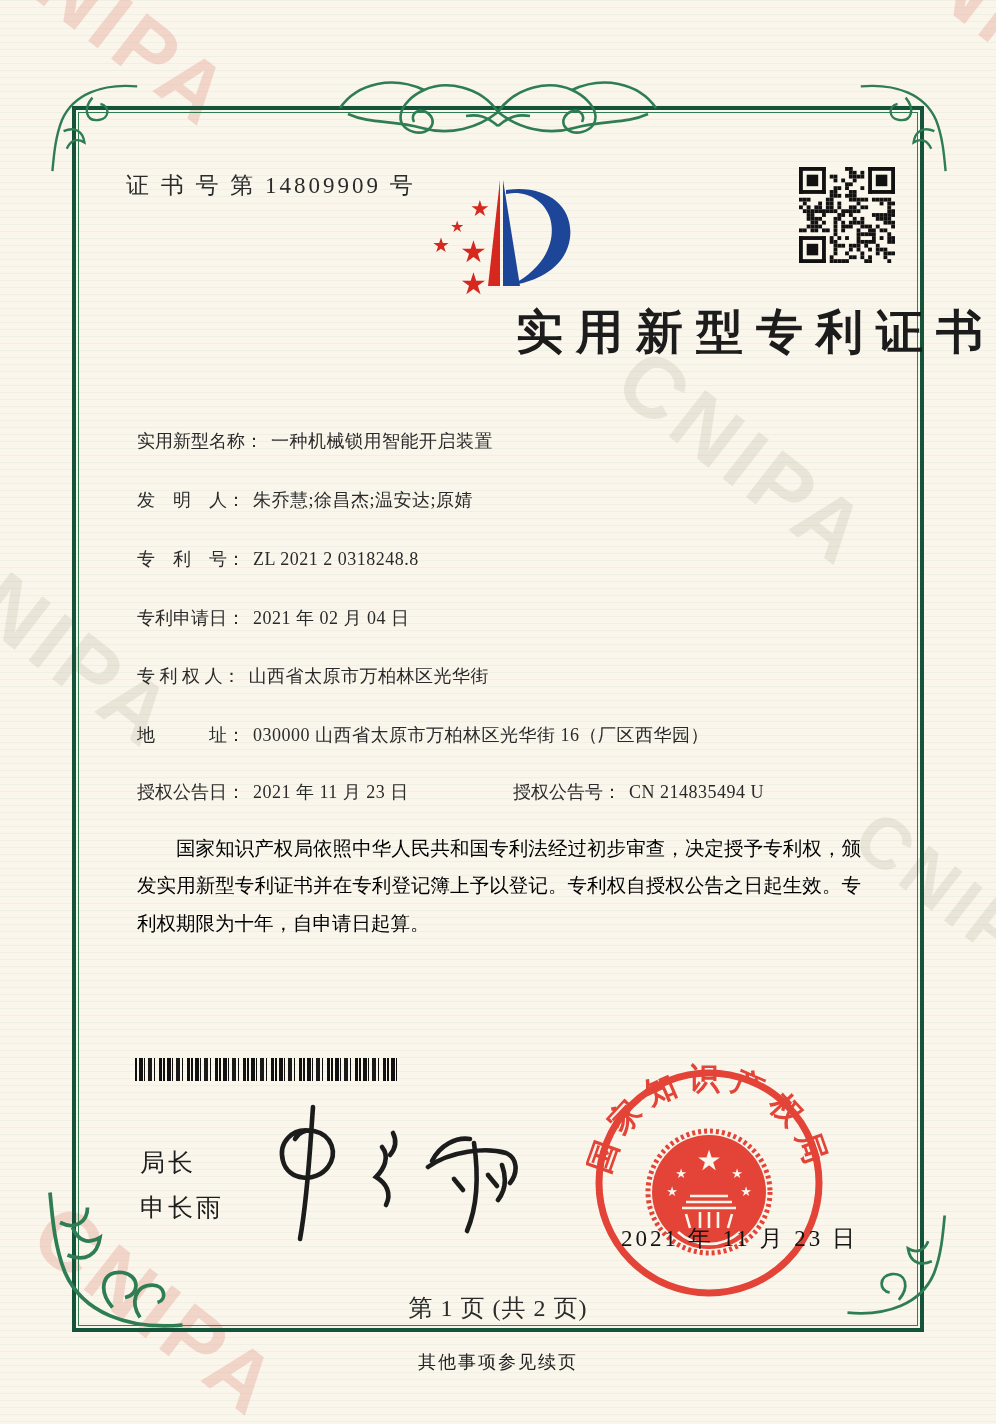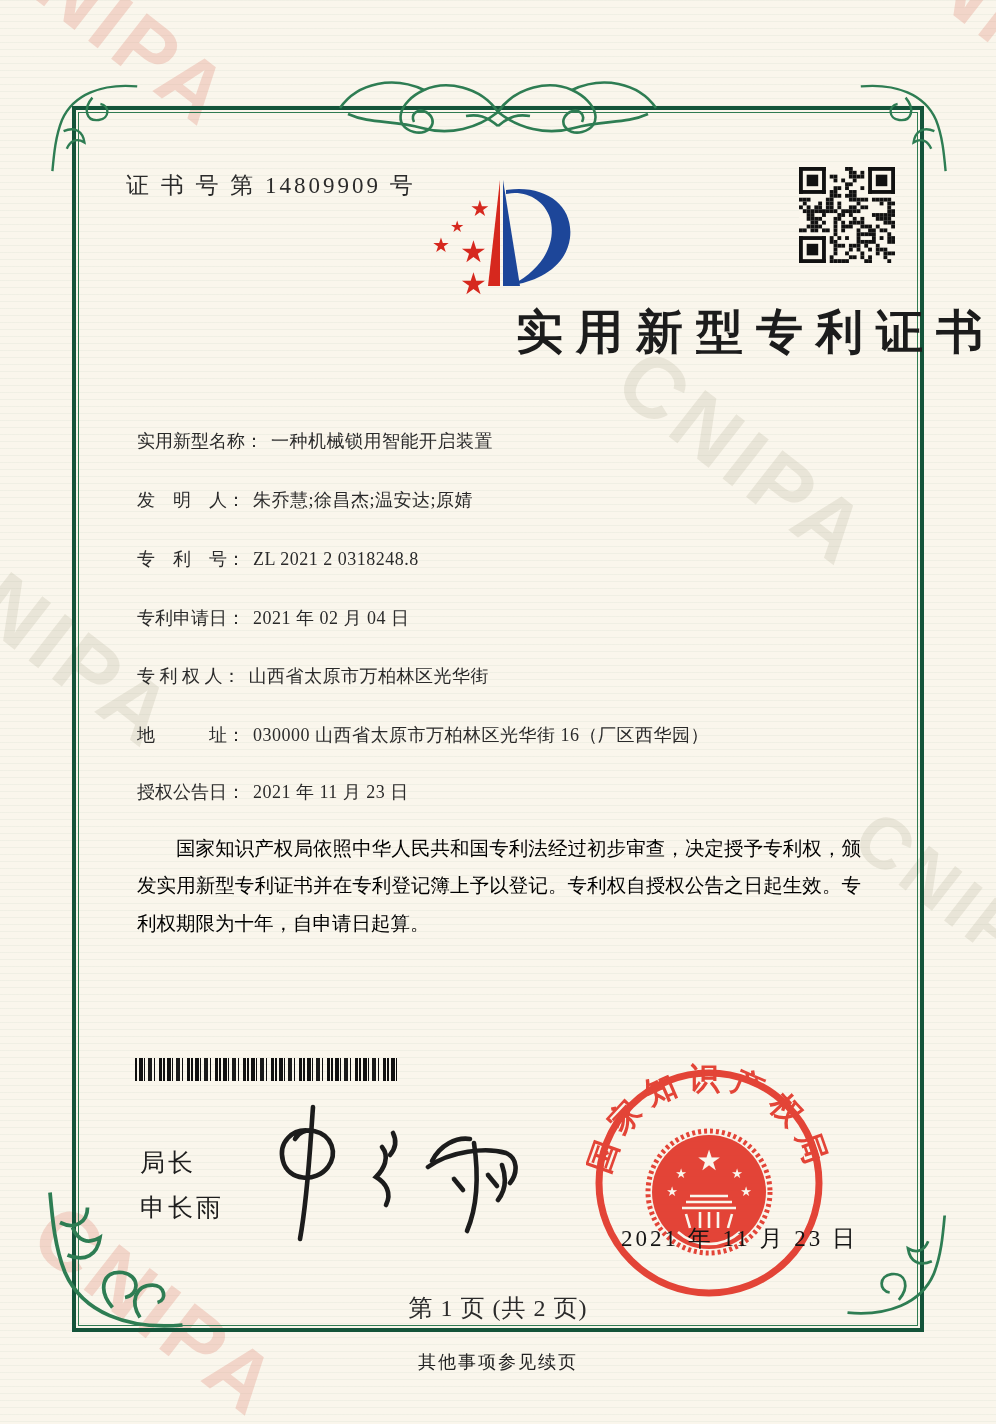--- a/index.html
+++ b/index.html
@@ -397,20 +397,23 @@
   <span class="flabel">专利申请日：</span><span class="fvalue">2021 年 02 月 04 日</span>
 </div>
 <div class="frow" style="top:664px">
   <span class="flabel">专 利 权 人：</span><span class="fvalue">山西省太原市万柏林区光华街</span>
 </div>
 <div class="frow" style="top:723px">
   <span class="flabel">地　　　址：</span><span class="fvalue">030000 山西省太原市万柏林区光华街 16（厂区西华园）</span>
 </div>
 <div class="frow" style="top:780px">
   <span class="flabel">授权公告日：</span><span class="fvalue">2021 年 11 月 23 日</span>
+  <span class="fpair2">
+    <span class="flabel">授权公告号：</span><span class="fvalue">CN 214835494 U</span>
+  </span>
 </div>
 
 <div class="body-text">
   <p>国家知识产权局依照中华人民共和国专利法经过初步审查，决定授予专利权，颁发实用新型专利证书并在专利登记簿上予以登记。专利权自授权公告之日起生效。专利权期限为十年，自申请日起算。</p>
 </div>
 
 <div class="barcode"></div>
 
 <div class="sig-block">
   <div>局长</div>

